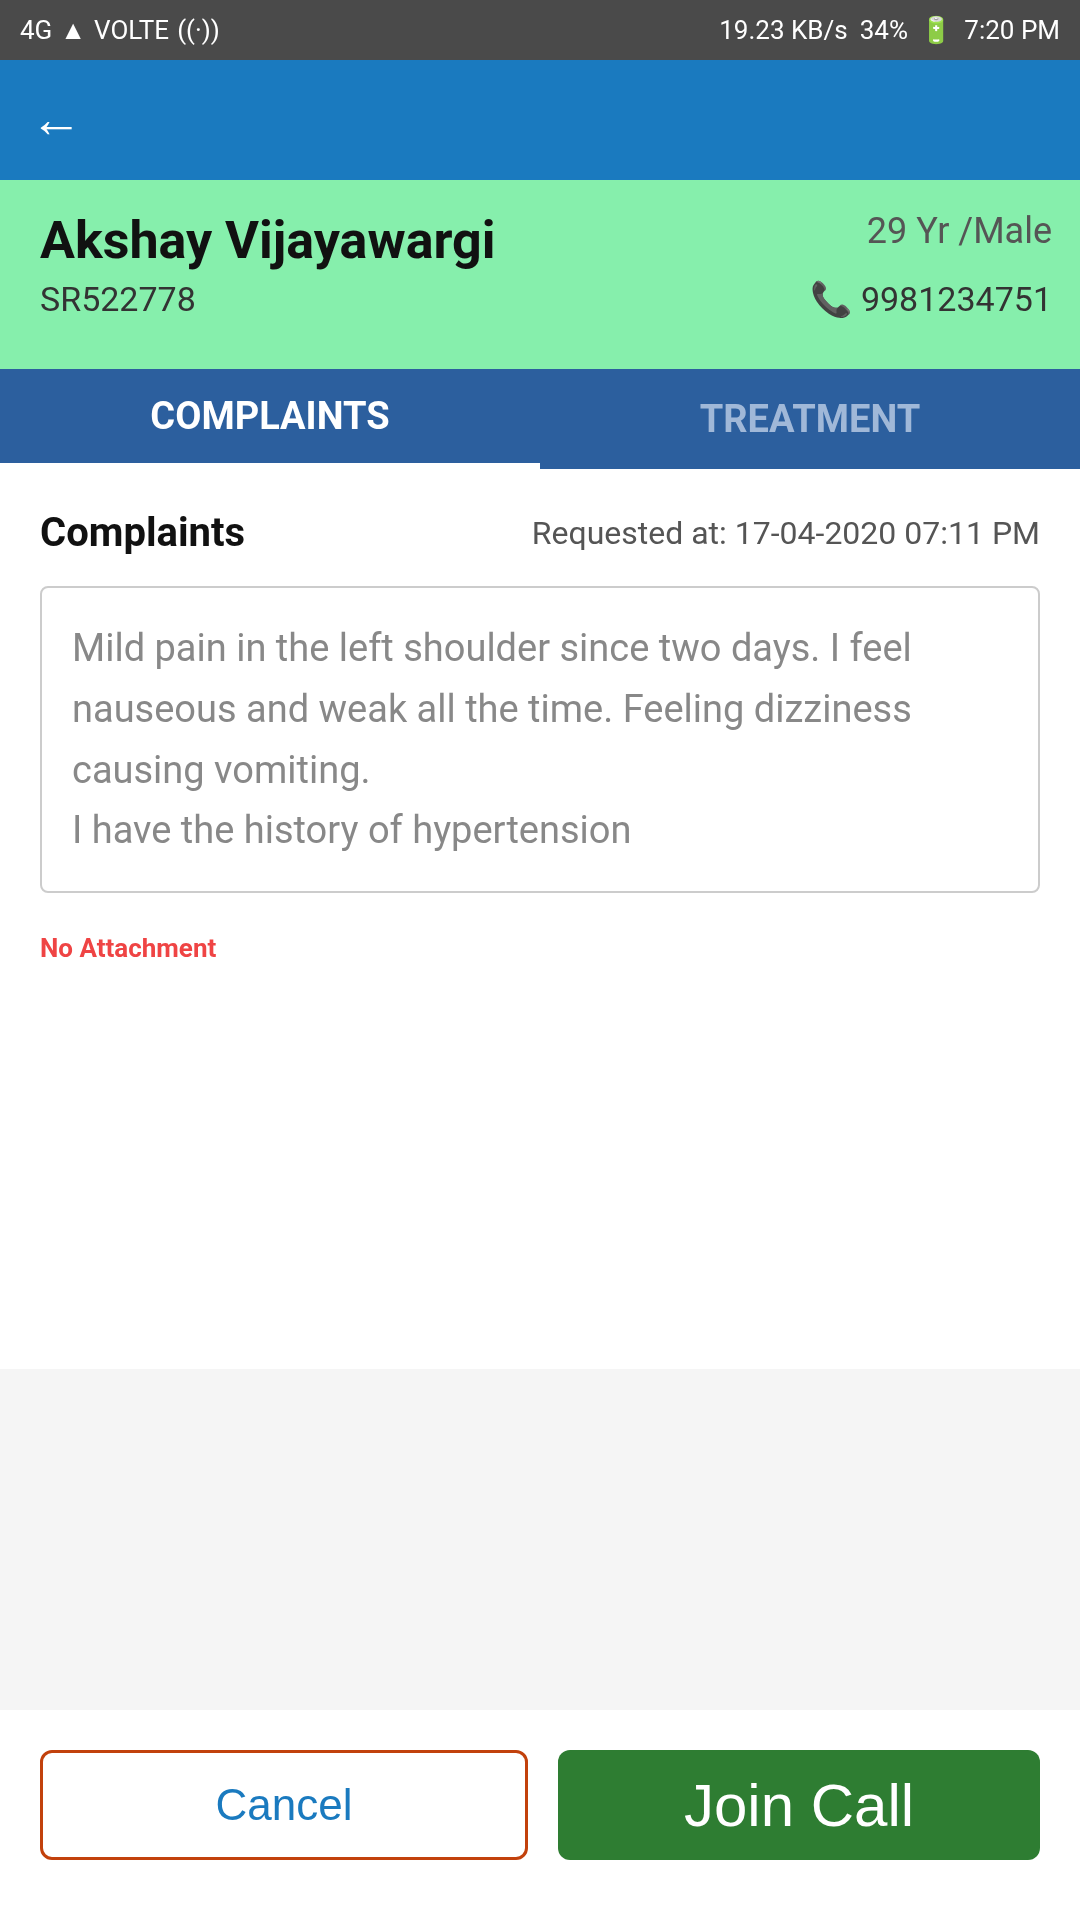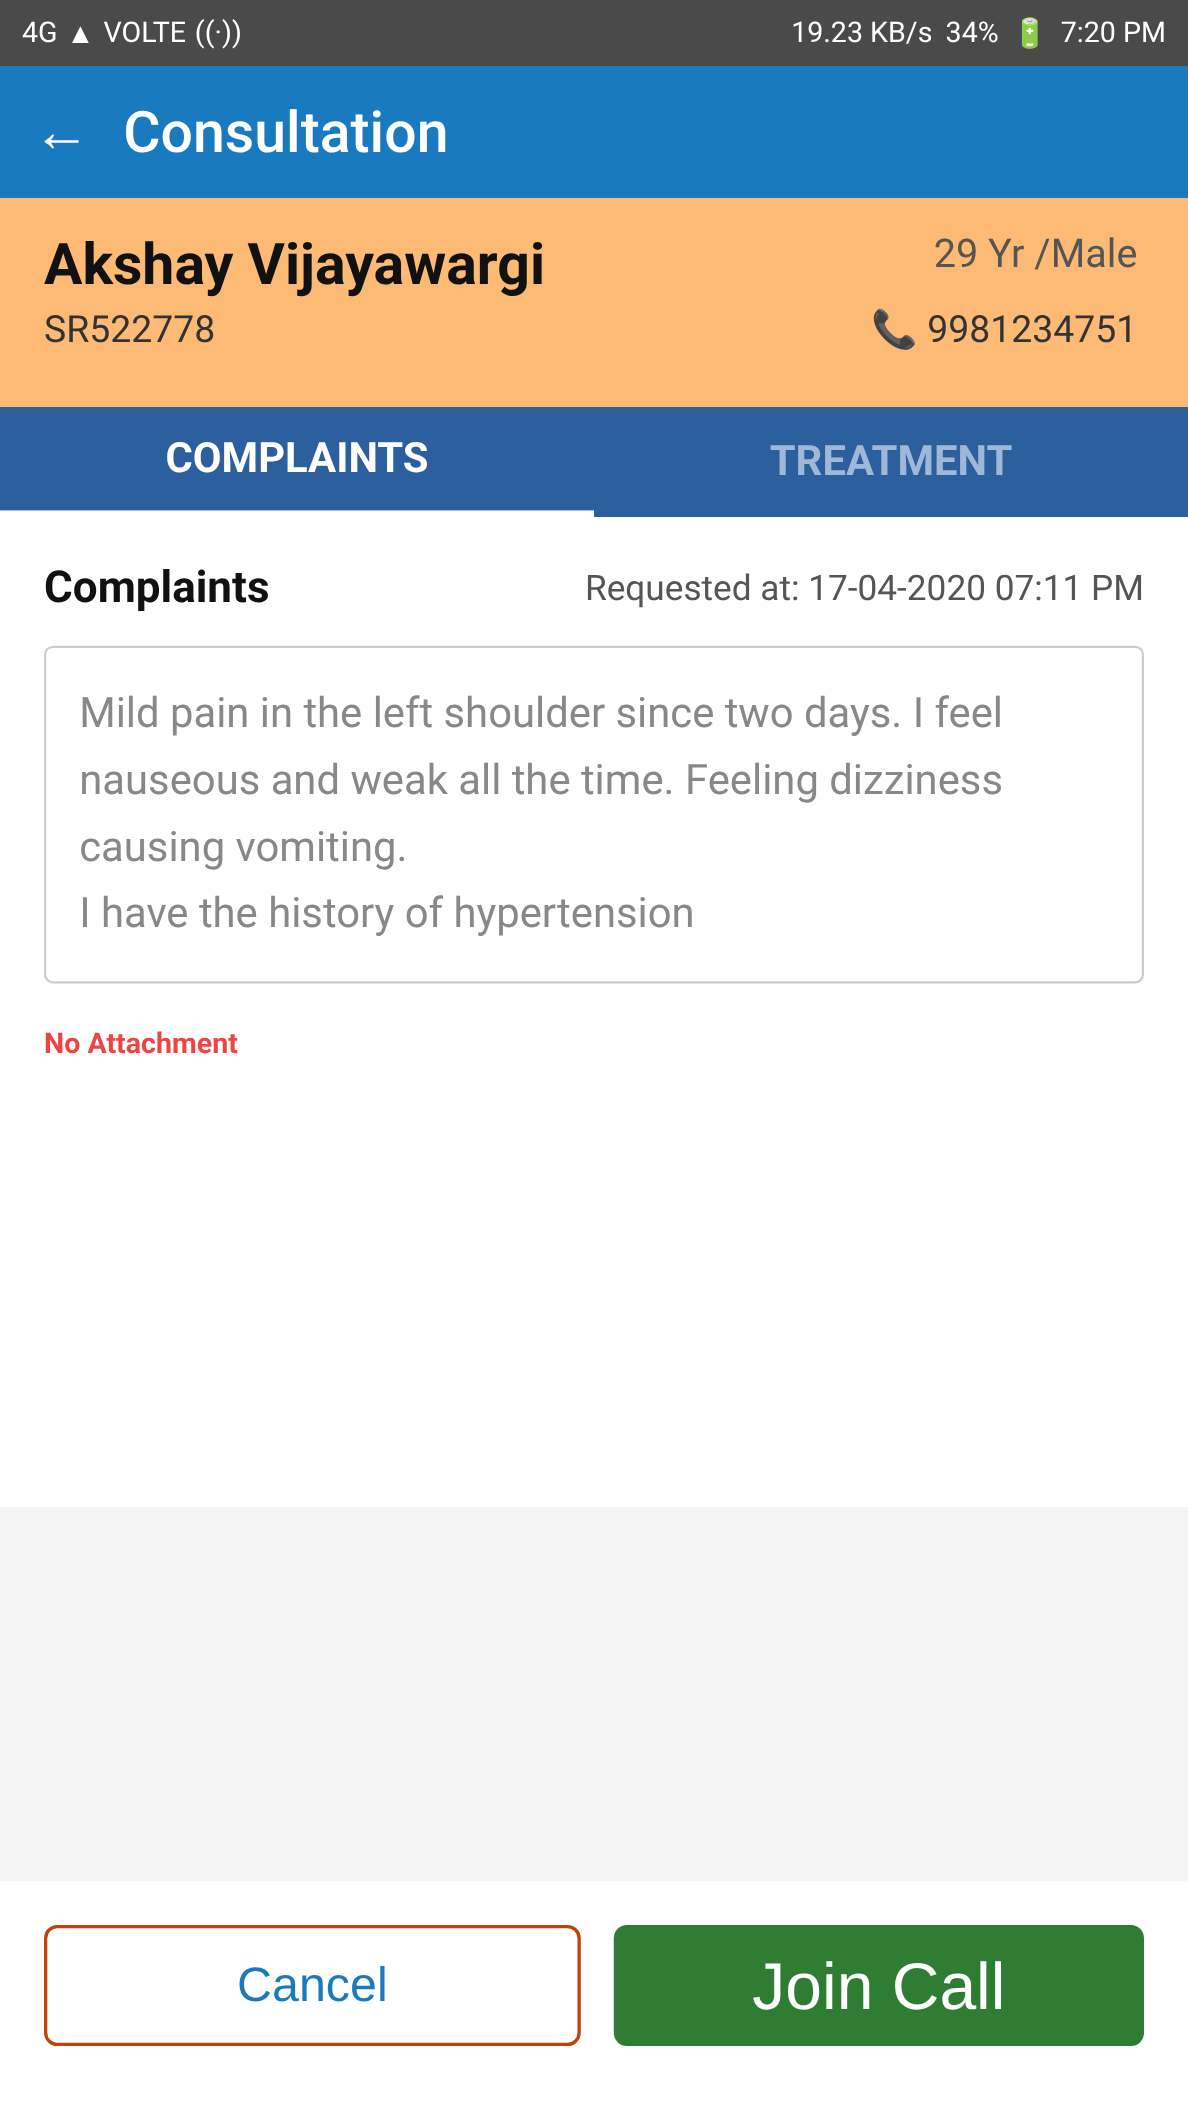--- a/index.html
+++ b/index.html
@@ -63,22 +63,22 @@
 
     .app-bar-title {
       color: white;
       font-size: 52px;
       font-weight: 500;
     }
 
     
     .patient-info {
       width: 100%;
-      background: #fdba74;
-      padding: 30px 46px 50px 40px;
+      background: #86efac;
+      padding: 30px 28px 50px 40px;
     }
 
     .patient-row-top {
       display: flex;
       justify-content: space-between;
       align-items: flex-start;
       margin-bottom: 8px;
     }
 
     .patient-name {
@@ -246,21 +246,20 @@
   <div class="status-bar-right">
     <span>19.23 KB/s</span>
     <span>34%</span>
     <span>🔋</span>
     <span>7:20 PM</span>
   </div>
 </div>
 
 <div class="app-bar">
   <span class="back-arrow">←</span>
-  <span class="app-bar-title">Consultation</span>
 </div>
 
 <div class="patient-info">
   <div class="patient-row-top">
     <span class="patient-name">Akshay Vijayawargi</span>
     <span class="patient-age-gender">29 Yr /Male</span>
   </div>
   <div class="patient-row-bottom">
     <span class="patient-sr">SR522778</span>
     <div class="patient-phone">

